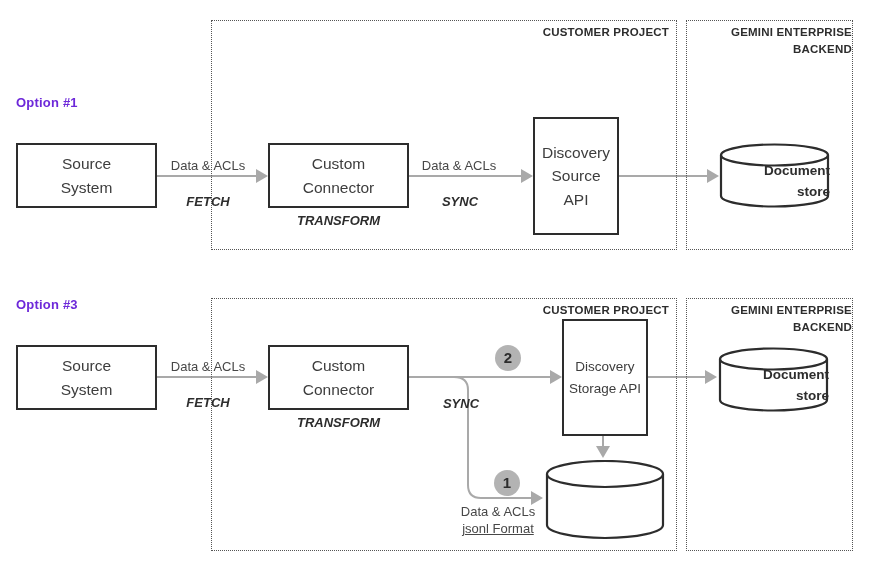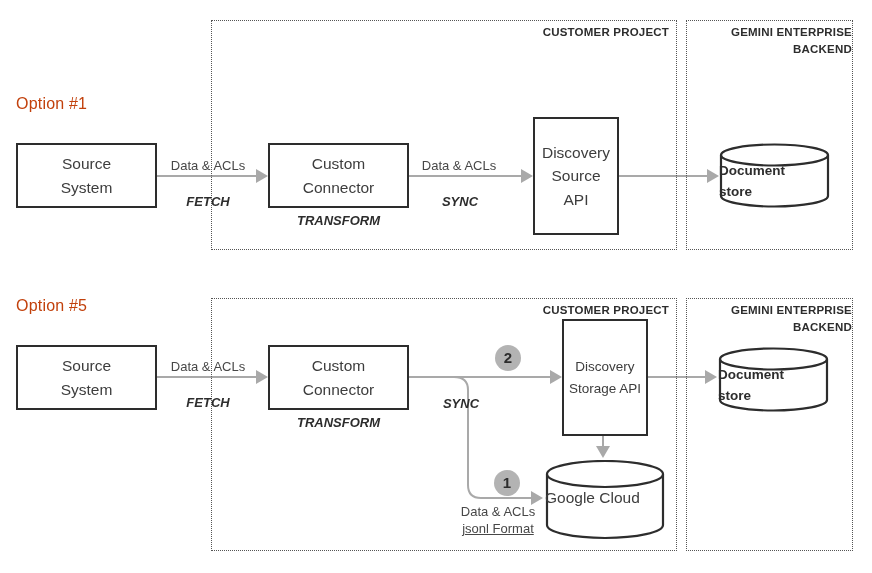--- a/index.html
+++ b/index.html
@@ -2,21 +2,21 @@
 <html><head>
 <meta charset="utf-8">
 <style>
   html,body{margin:0;padding:0;background:#ffffff;}
   #stage{
     position:relative;width:872px;height:573px;background:#ffffff;overflow:hidden;
     font-family:"Liberation Sans",sans-serif;color:#3d3d3d;
   }
   .abs{position:absolute;}
   .option-title{
-    font-size:16px;font-weight:normal;color:#c2410c;letter-spacing:.2px;
+    font-size:13px;font-weight:bold;color:#6d28d9;letter-spacing:.2px;
   }
   .zone{
     position:absolute;border:1.5px dotted #555;background:transparent;box-sizing:border-box;
   }
   .zone-label{
     position:absolute;font-size:11.5px;font-weight:bold;color:#2d2d2d;letter-spacing:.2px;line-height:17px;
   }
   .zone-label.right{top:3px;right:7px;text-align:center;}
   .zone-label.center{top:3px;left:0;right:0;text-align:right;}
   .zone-label span{display:block;}
@@ -32,21 +32,21 @@
   }
   .edge-verb{
     position:absolute;font-size:13px;font-weight:bold;font-style:italic;color:#2d2d2d;text-align:center;
   }
   .badge{
     position:absolute;width:26px;height:26px;border-radius:50%;background:#b3b3b3;
     color:#2d2d2d;font-size:15px;font-weight:bold;text-align:center;line-height:26px;
   }
   .cyl{position:absolute;}
   .cyl .cyl-text{
-    position:absolute;left:0;right:0;text-align:left;color:#2d2d2d;
+    position:absolute;left:0;right:0;text-align:right;color:#2d2d2d;
   }
   .cyl .cyl-text.bold{font-weight:bold;font-size:13.5px;line-height:1.55;}
   .cyl .cyl-text.reg{font-weight:normal;font-size:15.5px;line-height:1.55;color:#3d3d3d;}
   .cyl .cyl-text span{display:block;}
   svg{display:block;}
   #wires{position:absolute;left:0;top:0;pointer-events:none;}
 </style>
 </head>
 <body>
 
@@ -121,21 +121,21 @@
     <svg width="111" height="65" viewBox="0 0 111 65">
       <path d="M2,12 L2,53 A53.5,10.5 0 0 0 109,53 L109,12" fill="#ffffff" stroke="#2d2d2d" stroke-width="2.2"></path>
       <ellipse cx="55.5" cy="12" rx="53.5" ry="10.5" fill="#ffffff" stroke="#2d2d2d" stroke-width="2.2"></ellipse>
     </svg>
     <div class="cyl-text bold" style="top:18px;">
       <span>Document</span>
       <span>store</span>
     </div>
   </div>
 
-  <div class="abs option-title" style="left:16px;top:297px;">Option #5</div>
+  <div class="abs option-title" style="left:16px;top:297px;">Option #3</div>
 
   <div class="node" style="left:16px;top:345px;width:141px;height:65px;">
     <span>Source</span>
     <span>System</span>
   </div>
 
   <div class="edge-label" style="left:160px;top:358px;width:96px;">Data &amp; ACLs</div>
   <div class="edge-verb" style="left:160px;top:395px;width:96px;">FETCH</div>
 
   <div class="node" style="left:268px;top:345px;width:141px;height:65px;">
@@ -158,21 +158,20 @@
     <span style="display:block;">Data &amp; ACLs</span>
     <span style="display:block;text-decoration:underline;">jsonl Format</span>
   </div>
 
   <div class="cyl" style="left:545px;top:460px;width:120px;height:80px;">
     <svg width="120" height="80" viewBox="0 0 120 80">
       <path d="M2,14 L2,65 A58,13 0 0 0 118,65 L118,14" fill="#ffffff" stroke="#2d2d2d" stroke-width="2.2"></path>
       <ellipse cx="60" cy="14" rx="58" ry="13" fill="#ffffff" stroke="#2d2d2d" stroke-width="2.2"></ellipse>
     </svg>
     <div class="cyl-text reg" style="top:26px;">
-      <span>Google Cloud</span>
     </div>
   </div>
 
   <div class="cyl" style="left:718px;top:347px;width:111px;height:65px;">
     <svg width="111" height="65" viewBox="0 0 111 65">
       <path d="M2,12 L2,53 A53.5,10.5 0 0 0 109,53 L109,12" fill="#ffffff" stroke="#2d2d2d" stroke-width="2.2"></path>
       <ellipse cx="55.5" cy="12" rx="53.5" ry="10.5" fill="#ffffff" stroke="#2d2d2d" stroke-width="2.2"></ellipse>
     </svg>
     <div class="cyl-text bold" style="top:18px;">
       <span>Document</span>

